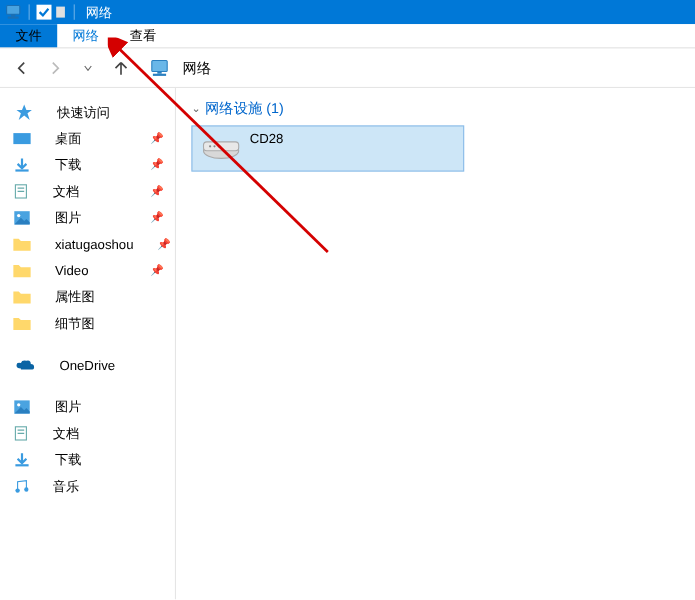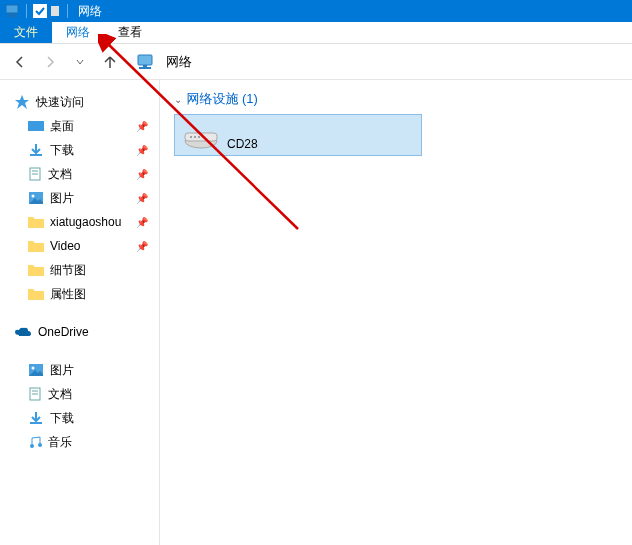--- a/index.html
+++ b/index.html
@@ -3,37 +3,37 @@
 <meta charset="utf-8">
 <style>
 html,body{margin:0;padding:0;font-family:"Microsoft YaHei","Segoe UI",sans-serif;font-size:12px;color:#000;background:#fff;width:632px;height:545px;overflow:hidden}
 *{box-sizing:border-box}
 .titlebar{height:22px;background:#0078d7;display:flex;align-items:center;padding:0 4px;gap:4px}
 .titlebar .sep{width:1px;height:14px;background:rgba(255,255,255,.4);margin:0 2px}
 .title-text{color:#fff;font-size:12px;margin-left:4px}
 .ico{display:inline-flex;align-items:center;justify-content:center}
 .ribbon{height:22px;background:#fff;border-bottom:1px solid #e1e1e1;display:flex;align-items:stretch}
 .ribbon-tab{padding:0 14px;display:flex;align-items:center;font-size:12px;cursor:default}
-.ribbon-tab.file{background:#0078d7;color:#fef9c3}
+.ribbon-tab.file{background:#0078d7;color:#000000}
 .ribbon-tab.net{color:#0078d7}
 .nav-row{height:36px;display:flex;align-items:center;padding:0 8px;gap:6px;border-bottom:1px solid #e5e5e5}
 .nav-btn{width:24px;height:24px;display:flex;align-items:center;justify-content:center;color:#555}
 .addr-ico{width:22px;height:22px;display:flex;align-items:center;justify-content:center;margin-left:6px}
 .addr-text{margin-left:4px;font-size:13px}
 .main{display:flex;height:calc(545px - 22px - 22px - 36px)}
 .sidebar{width:160px;border-right:1px solid #e5e5e5;padding:10px 0;overflow:hidden}
 .sb-group{margin-bottom:14px}
-.sb-item{height:24px;display:flex;align-items:center;padding-left:14px;gap:6px;white-space:nowrap}
-.sb-sub{padding-left:28px}
+.sb-item{height:24px;display:flex;align-items:center;padding-left:14px;gap:22px;white-space:nowrap}
+.sb-sub{padding-left:12px}
 .sb-item .pin{margin-left:auto;margin-right:10px;color:#888;font-size:10px}
 .folder-ico{width:16px;height:14px}
 .content{flex:1;padding:10px 14px;position:relative}
 .section-hdr{color:#0066cc;font-size:13px;display:flex;align-items:center;gap:4px;margin-bottom:6px}
 .chev{font-size:10px;color:#666}
-.device-tile{width:248px;height:42px;background:#cde6f7;border:1px solid #8cbce8;display:flex;align-items:flex-end;padding:4px 8px;gap:8px}
+.device-tile{width:248px;height:42px;background:#cde6f7;border:1px solid #8cbce8;display:flex;align-items:flex-start;padding:4px 8px;gap:8px}
 .device-tile .dev-ico{width:36px;height:28px}
 .device-name{font-size:12px}
 .arrow-annotation{position:absolute;top:34px;left:98px;pointer-events:none}
 svg{display:block}
 </style>
 </head>
 <body>
 
 <div class="titlebar">
   <span class="ico">
@@ -166,29 +166,29 @@
           </span>
         <span>Video</span>
           <span class="pin">📌</span>
       </div>
       <div class="sb-item sb-sub">
         <span class="ico">
             <svg class="folder-ico">
               <path d="M0 2 H5 L7 4 H16 V13 H0 Z" fill="#ffd86b"></path>
             </svg>
           </span>
+        <span>属性图</span>
+      </div>
+      <div class="sb-item sb-sub">
+        <span class="ico">
+            <svg class="folder-ico">
+              <path d="M0 2 H5 L7 4 H16 V13 H0 Z" fill="#ffd86b"></path>
+            </svg>
+          </span>
         <span>细节图</span>
-      </div>
-      <div class="sb-item sb-sub">
-        <span class="ico">
-            <svg class="folder-ico">
-              <path d="M0 2 H5 L7 4 H16 V13 H0 Z" fill="#ffd86b"></path>
-            </svg>
-          </span>
-        <span>属性图</span>
       </div>
     </div>
 
     <div class="sb-group">
       <div class="sb-item">
         <span class="ico">
             <svg width="18" height="12">
               <path d="M5 9 Q1 9 1 6 Q1 3 5 4 Q6 1 10 2 Q14 1 14 5 Q17 5 17 8 Q17 10 14 10 H5 Z" fill="#0a64a4"></path>
             </svg>
           </span>

